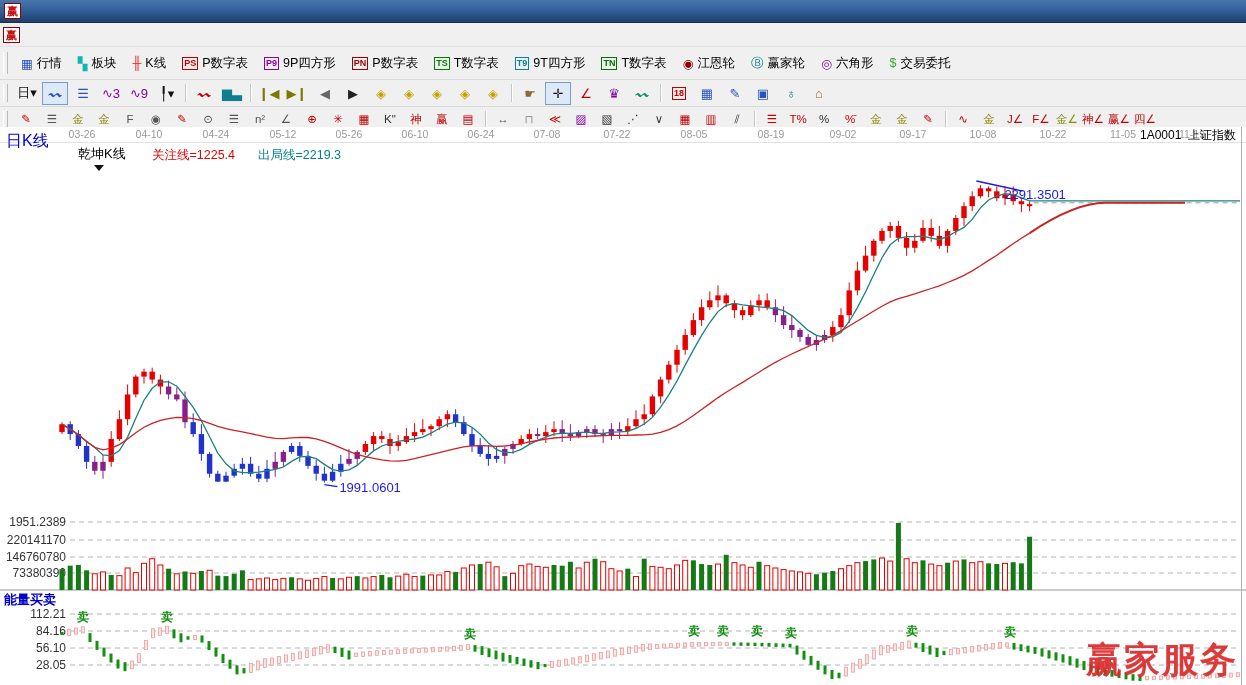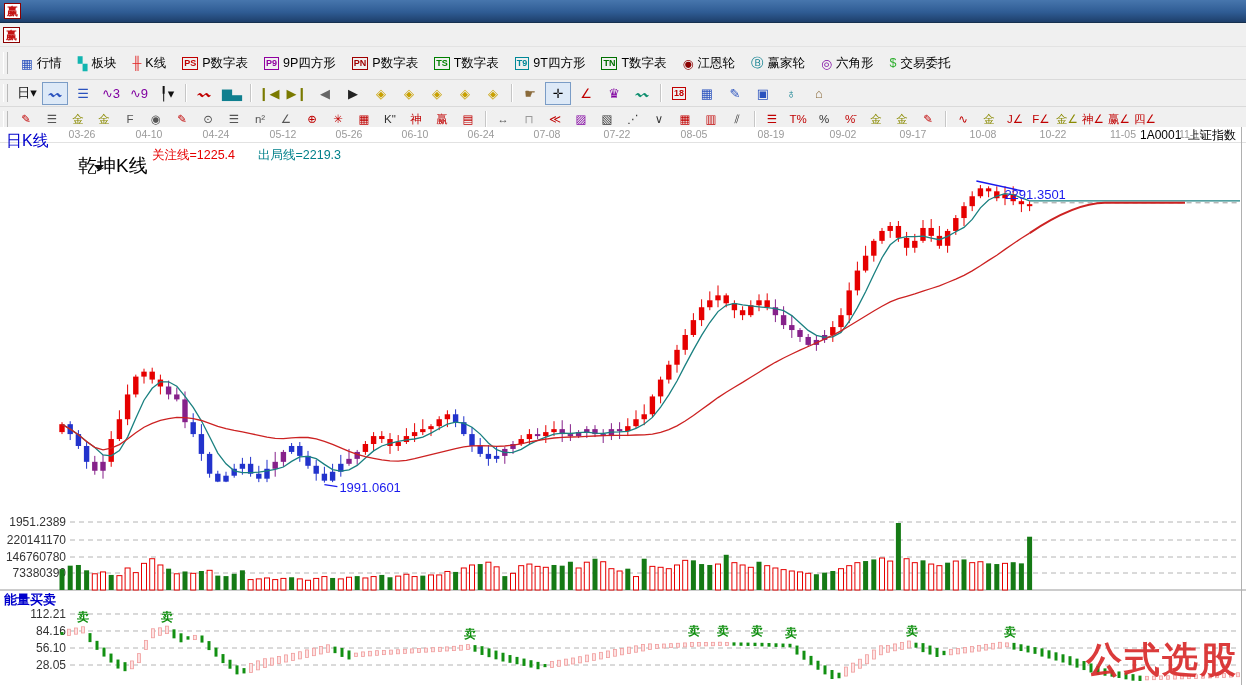--- a/index.html
+++ b/index.html
@@ -905,22 +905,22 @@
       <text x="694" y="508.4242424242424" text-anchor="middle" font-size="12" font-weight="bold" fill="#0f8f0f">卖</text>
       <text x="723" y="507.81818181818187" text-anchor="middle" font-size="12" font-weight="bold" fill="#0f8f0f">卖</text>
       <text x="757" y="508.4242424242424" text-anchor="middle" font-size="12" font-weight="bold" fill="#0f8f0f">卖</text>
       <text x="791" y="509.6363636363636" text-anchor="middle" font-size="12" font-weight="bold" fill="#0f8f0f">卖</text>
       <text x="912" y="507.81818181818187" text-anchor="middle" font-size="12" font-weight="bold" fill="#0f8f0f">卖</text>
       <text x="1010" y="509.4343434343434" text-anchor="middle" font-size="12" font-weight="bold" fill="#0f8f0f">卖</text>
       <line x1="1241.5" y1="0" x2="1241.5" y2="558" stroke="#b0b0b0" stroke-width="1"></line>
     </svg>
 
   <div class="ov" style="left:6px;top:4px;color:#0000cc;font-size:16px;">日K线</div>
-  <div class="ov" style="left:78px;top:18px;color:#000;font-size:19px;margin-top:8px;">乾坤K线</div>
+  <div class="ov" style="left:78px;top:18px;color:#000;font-size:13px;">乾坤K线</div>
   <div class="tri" style="left:94px;top:38px;"></div>
   <div class="ov" style="left:152px;top:20px;color:#e60000;font-size:12.5px;">关注线=1225.4</div>
   <div class="ov" style="left:258px;top:20px;color:#00808a;font-size:12.5px;">出局线=2219.3</div>
   <div class="ov" style="right:10px;top:0;color:#000000;font-size:12px;">
     <span>1A0001</span>&nbsp;
     <span>上证指数</span>
   </div>
-  <div class="watermark">公式选股</div>
+  <div class="watermark">赢家服务</div>
 </div>
 
 </body></html>

